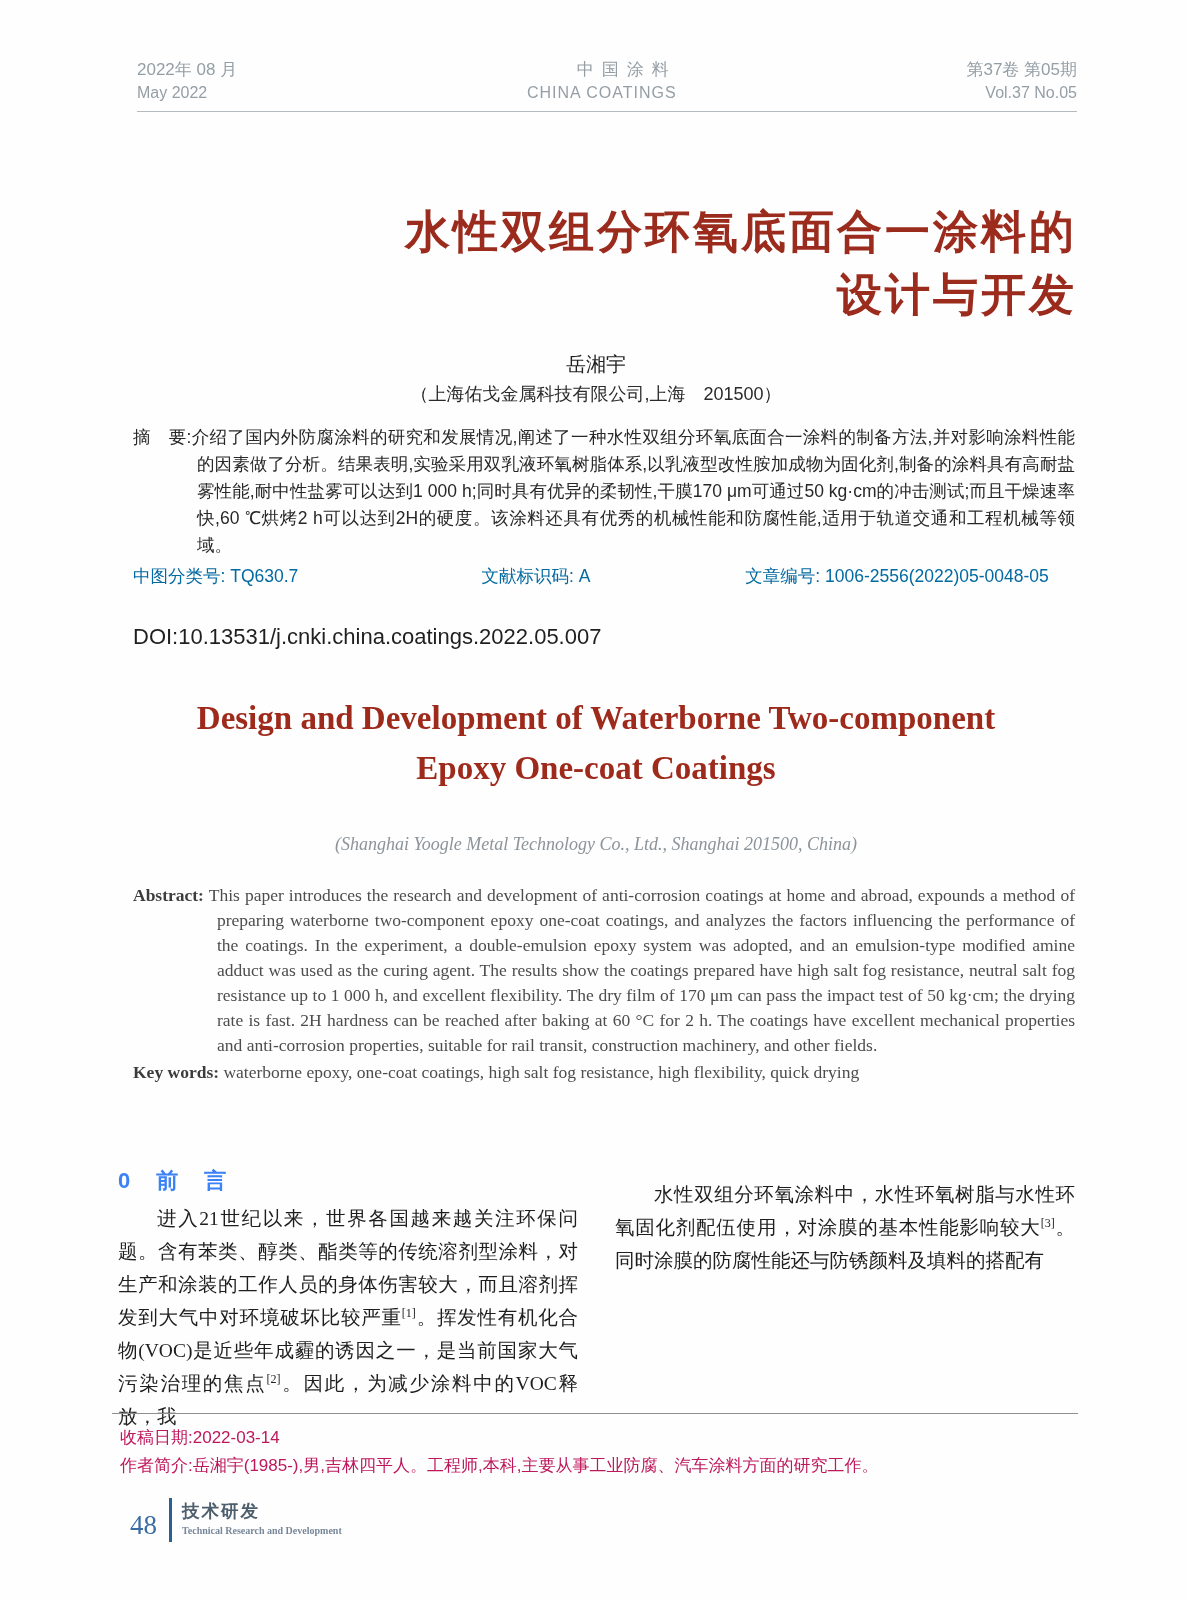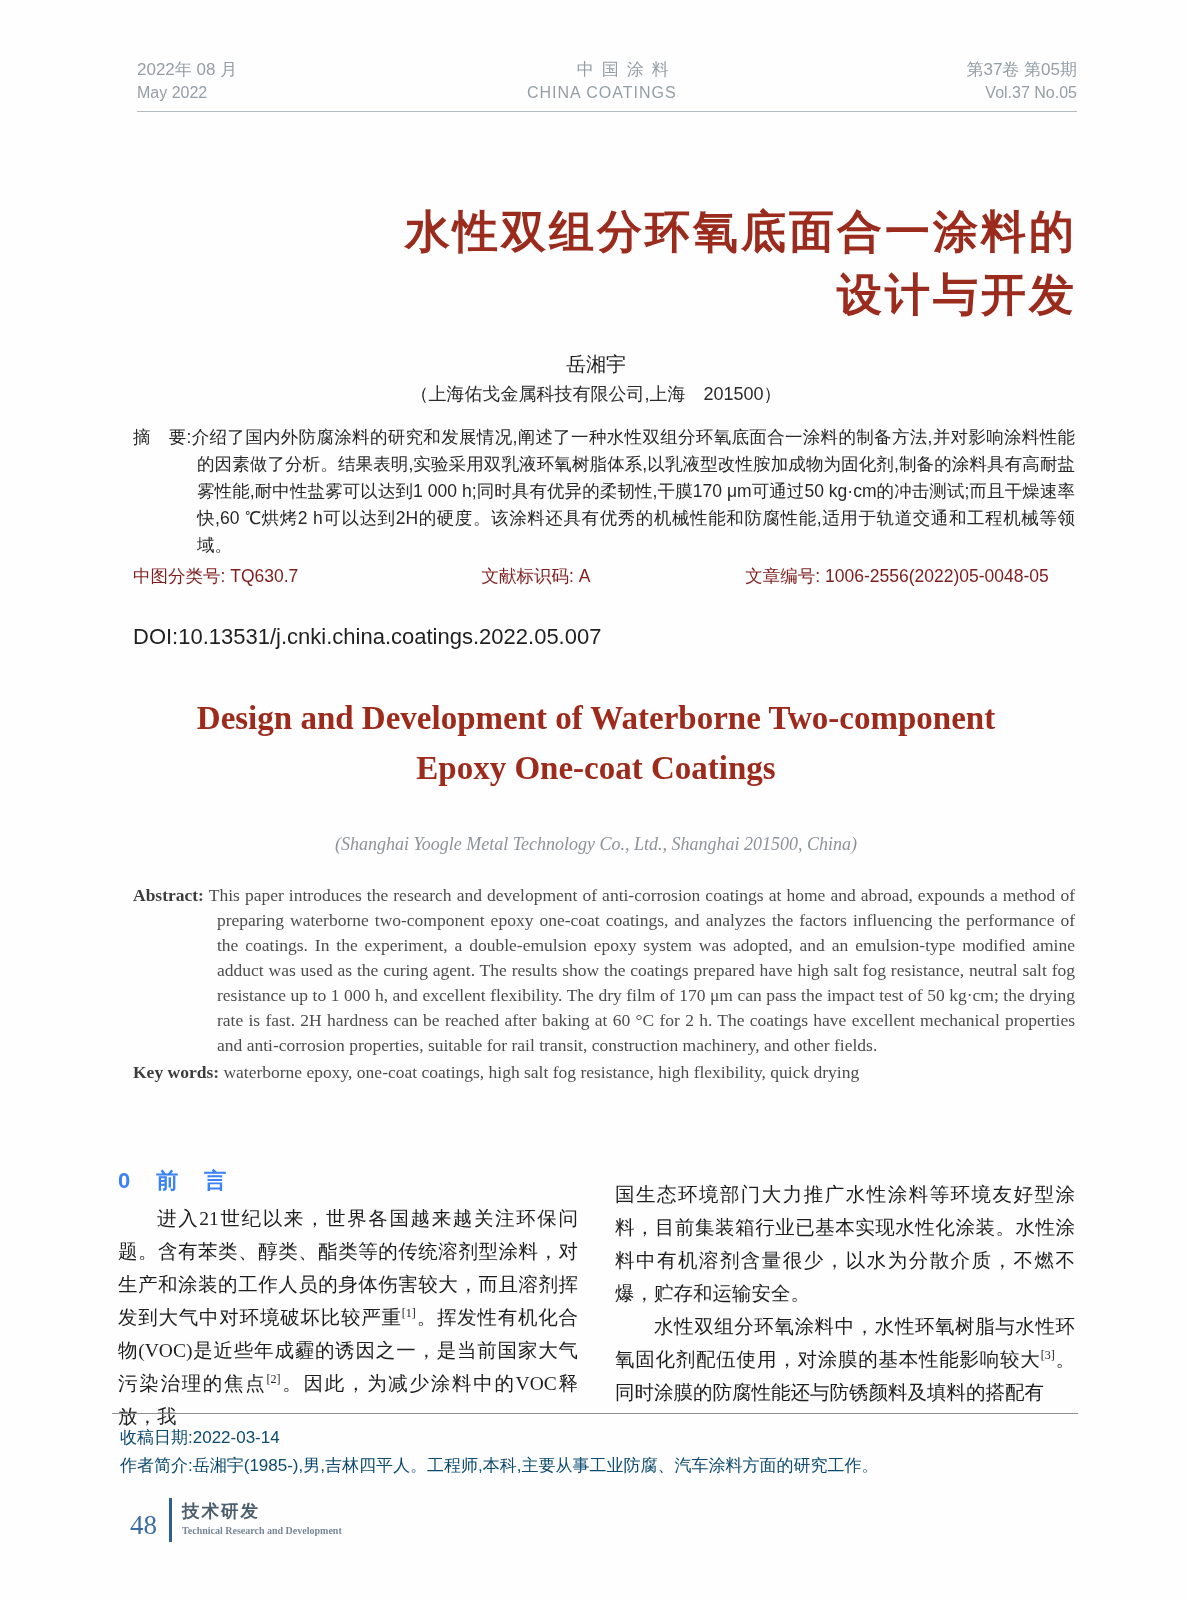--- a/index.html
+++ b/index.html
@@ -51,21 +51,21 @@
     font-size:17.5px; line-height:27px; color:#272727;
     text-align:justify;
     padding-left:64px; text-indent:-64px;
   }
   .kw-cn {
     position:absolute; top:536px; left:133px; right:112px;
     font-size:17.5px; color:#272727;
   }
   .class-row {
     position:absolute; top:564px; left:133px; right:112px;
-    font-size:17.5px; color:#7f1d1d;
+    font-size:17.5px; color:#0369a1;
     display:grid; grid-template-columns:37% 28% 35%;
   }
   .class-row .cell-r { text-align:left; }
   .doi {
     position:absolute; top:624px; left:133px; right:112px;
     font-family:Liberation Sans, sans-serif;
     font-size:22px; color:#1f1f1f;
   }
 
   
@@ -124,21 +124,21 @@
   .bodyp.indent { text-indent:2em; }
   .bodyp sup { font-size:0.62em; line-height:0; }
 
   
   .foot-rule {
     position:absolute; top:1413px; left:112px; right:109px;
     border-top:1px solid #8f8f8f; height:0;
   }
   .footnotes {
     position:absolute; top:1424px; left:120px; right:112px;
-    font-size:17px; line-height:28px; color:#0c4a6e;
+    font-size:17px; line-height:28px; color:#be185d;
   }
 
   
   .page-footer {
     position:absolute; top:1498px; left:130px;
     display:flex; align-items:center;
   }
   .page-num {
     font-family:"Liberation Serif", serif;
     font-size:27px; color:#3b6ca3; margin-top:10px;
@@ -206,21 +206,20 @@
   <div class="abs-en"><span class="lbl">Abstract:</span><span> This paper introduces the research and development of anti-corrosion coatings at home and abroad, expounds a method of preparing waterborne two-component epoxy one-coat coatings, and analyzes the factors influencing the performance of the coatings. In the experiment, a double-emulsion epoxy system was adopted, and an emulsion-type modified amine adduct was used as the curing agent. The results show the coatings prepared have high salt fog resistance, neutral salt fog resistance up to 1 000 h, and excellent flexibility. The dry film of 170 μm can pass the impact test of 50 kg·cm; the drying rate is fast. 2H hardness can be reached after baking at 60 °C for 2 h. The coatings have excellent mechanical properties and anti-corrosion properties, suitable for rail transit, construction machinery, and other fields.</span></div>
 
   <div class="kw-en"><span class="lbl">Key words:</span><span> waterborne epoxy, one-coat coatings, high salt fog resistance, high flexibility, quick drying</span></div>
 
   <section class="body-cols">
     <div class="col left">
       <h3 class="sec-head">0　前　言</h3>
       <p class="bodyp indent"><span>进入21世纪以来，世界各国越来越关注环保问题。含有苯类、醇类、酯类等的传统溶剂型涂料，对生产和涂装的工作人员的身体伤害较大，而且溶剂挥发到大气中对环境破坏比较严重</span><sup>[1]</sup><span>。挥发性有机化合物(VOC)是近些年成霾的诱因之一，是当前国家大气污染治理的焦点</span><sup>[2]</sup><span>。因此，为减少涂料中的VOC释放，我</span></p>
     </div>
     <div class="col right">
-      <p class="bodyp">国生态环境部门大力推广水性涂料等环境友好型涂料，目前集装箱行业已基本实现水性化涂装。水性涂料中有机溶剂含量很少，以水为分散介质，不燃不爆，贮存和运输安全。</p>
       <p class="bodyp indent"><span>水性双组分环氧涂料中，水性环氧树脂与水性环氧固化剂配伍使用，对涂膜的基本性能影响较大</span><sup>[3]</sup><span>。同时涂膜的防腐性能还与防锈颜料及填料的搭配有</span></p>
     </div>
   </section>
 
   <div class="foot-rule"></div>
   <div class="footnotes">
     <div>收稿日期:2022-03-14</div>
     <div>作者简介:岳湘宇(1985-),男,吉林四平人。工程师,本科,主要从事工业防腐、汽车涂料方面的研究工作。</div>
   </div>
 

